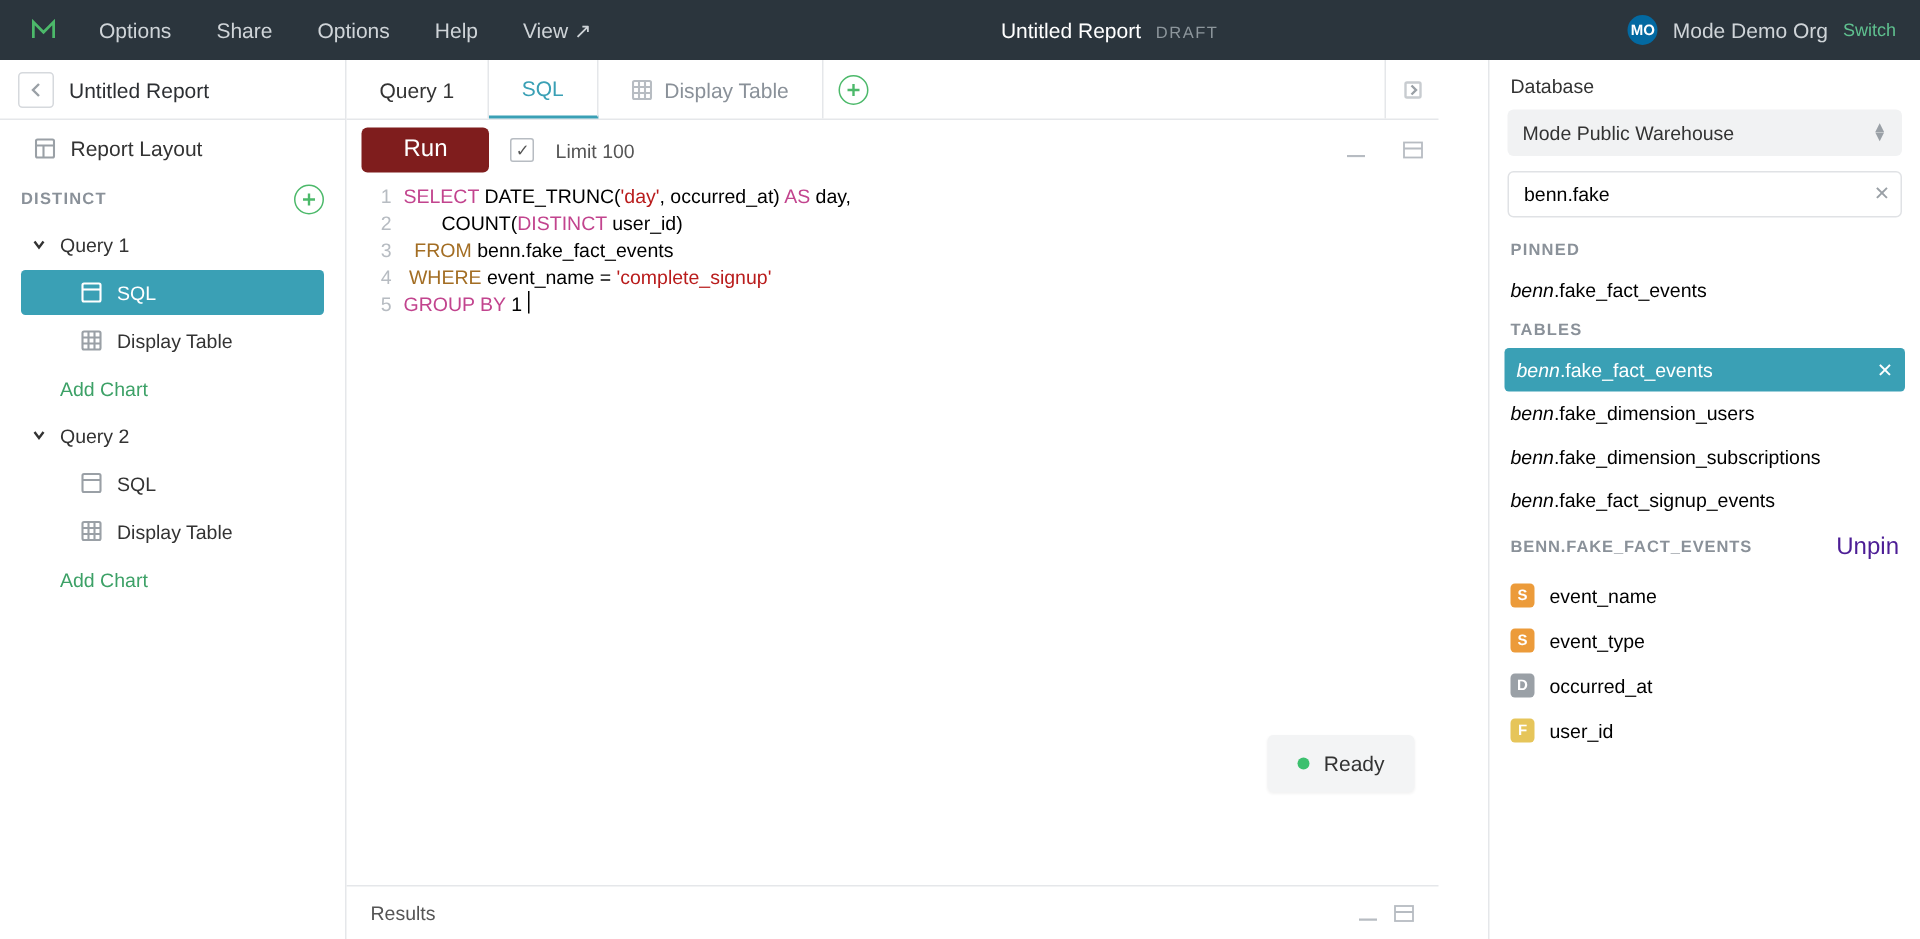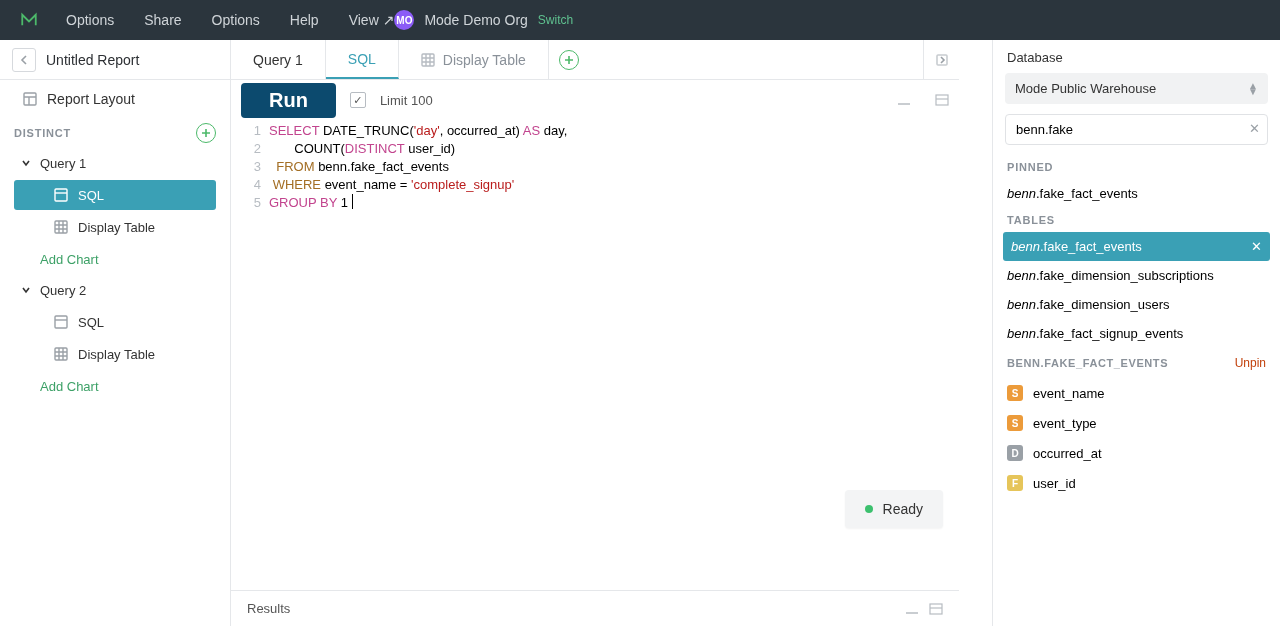--- a/index.html
+++ b/index.html
@@ -8,21 +8,21 @@
 
 .topbar { height:40px; background:#2b353d; display:flex; align-items:center; color:#cfd4d8; font-size:14px; }
 .logo { width:58px; display:flex; align-items:center; justify-content:center; }
 .logo svg { width:18px; height:18px; }
 .topmenu { display:flex; gap:30px; padding-left:8px; }
 .topmenu span { cursor:pointer; }
 .topcenter { flex:1; text-align:center; }
 .topcenter .title { color:#fff; font-weight:500; }
 .topcenter .draft { color:#8d969c; font-size:11px; letter-spacing:1px; margin-left:6px; }
 .topright { display:flex; align-items:center; gap:10px; padding-right:16px; }
-.orgbadge { width:20px; height:20px; border-radius:50%; background:#8b5cf6; color:#fff; font-size:10px; display:flex; align-items:center; justify-content:center; font-weight:600; }
+.orgbadge { width:20px; height:20px; border-radius:50%; background:#0369a1; color:#fff; font-size:10px; display:flex; align-items:center; justify-content:center; font-weight:600; }
 .switch { color:#5fc08f; font-size:12px; }
 
 
 .body { display:flex; height:586px; }
 .sidebar { width:231px; border-right:1px solid #e5e7ea; display:flex; flex-direction:column; }
 .side-title { height:40px; border-bottom:1px solid #e5e7ea; display:flex; align-items:center; padding:0 12px; gap:10px; }
 .backbtn { width:24px; height:24px; border:1px solid #d6d9dd; border-radius:3px; display:flex; align-items:center; justify-content:center; color:#9aa0a6; cursor:pointer; }
 .side-title .txt { font-weight:500; font-size:14px; color:#2c2f33; }
 .side-row { height:38px; display:flex; align-items:center; padding:0 14px; gap:10px; font-size:14px; color:#333; cursor:pointer; }
 .side-row.indent { padding-left:23px; }
@@ -42,21 +42,21 @@
 .tabs { height:40px; border-bottom:1px solid #e5e7ea; display:flex; align-items:stretch; }
 .tab { padding:0 22px; display:flex; align-items:center; gap:8px; font-size:14px; color:#333; border-right:1px solid #e5e7ea; cursor:pointer; }
 .tab.active { color:#3aa0b5; border-bottom:2px solid #3aa0b5; font-weight:500; }
 .tab.muted { color:#8a9199; }
 .tab svg { color:#b7bcc2; }
 .tab-add { width:40px; display:flex; align-items:center; justify-content:center; }
 .tabs-spacer{flex:1;}
 .collapse-toggle { width:36px; border-left:1px solid #e5e7ea; display:flex; align-items:center; justify-content:center; color:#9aa0a6; cursor:pointer;}
 
 .runrow { height:40px; display:flex; align-items:center; padding:0 10px; gap:14px; }
-.runbtn { background:#0c4a6e; color:#fff; border:none; border-radius:4px; padding:6px 28px; font-size:20px; font-weight:700; cursor:pointer; }
+.runbtn { background:#7f1d1d; color:#fff; border:none; border-radius:4px; padding:6px 28px; font-size:16px; font-weight:400; cursor:pointer; }
 .chk { width:16px; height:16px; border:1px solid #b7bcc2; border-radius:2px; display:flex; align-items:center; justify-content:center; color:#555; font-size:11px; }
 .limit { font-size:13px; color:#555; }
 .runrow-spacer{flex:1;}
 .run-icn{color:#b7bcc2; margin-left:10px; cursor:pointer;}
 
 .editor { flex:1; display:flex; position:relative; font-family:Menlo,Monaco,Consolas,monospace; font-size:13px; line-height:18px; }
 .gutter { width:38px; text-align:right; color:#b7bcc2; padding-top:2px; padding-right:8px; }
 .code { flex:1; padding-top:2px; }
 .code .ln { height:18px; white-space:pre; }
 .kw-pink { color:#c2448e; }
@@ -78,21 +78,21 @@
 .rp-search { margin:0 12px 10px; position:relative;text-decoration:underline; }
 .rp-search input { width:100%; border:1px solid #e0e2e5; border-radius:4px; padding:7px 26px 7px 10px; font-size:13px; }
 .rp-search .x { position:absolute; right:8px; top:7px; color:#9aa0a6; cursor:pointer; }
 .rp-label { padding:6px 14px; font-size:11px; letter-spacing:.8px; color:#8a9199; font-weight:600; }
 .rp-item { padding:7px 14px; display:flex; align-items:center; justify-content:space-between; cursor:pointer; }
 .rp-item.sel { background:#3aa0b5; color:#fff; border-radius:3px; margin:0 10px; padding:7px 8px; }
 .rp-item .schema { font-style:italic; }
 .rp-columns { padding:4px 0 10px; }
 .rp-colhead { display:flex; justify-content:space-between; align-items:center; padding:8px 14px 4px; }
 .rp-colhead .name { font-size:11px; letter-spacing:.6px; color:#8a9199; font-weight:600; }
-.rp-colhead .unpin { color:#c2410c; font-size:12px; cursor:pointer; }
+.rp-colhead .unpin { color:#4c1d95; font-size:16px; cursor:pointer; }
 .rp-col { padding:7px 14px; display:flex; align-items:center; gap:10px; }
 .type-badge { width:16px; height:16px; border-radius:3px; font-size:10px; display:flex; align-items:center; justify-content:center; font-weight:700; color:#fff; }
 .tb-s { background:#ec9b3a; }
 .tb-d { background:#9aa0a6; }
 .tb-f { background:#e6c55a; }
 
 svg { display:block; }
 .sq-icon{width:14px;height:14px;fill:none;stroke:currentColor;stroke-width:1.4;}
 .chev{width:12px;height:12px;fill:none;stroke:currentColor;stroke-width:1.6;}
 </style>
@@ -104,20 +104,24 @@
     <svg viewBox="0 0 24 24">
         <path d="M3 19 L3 5 L12 14 L21 5 L21 19" fill="none" stroke="#4cb96a" stroke-width="2.4"></path>
       </svg>
   </div>
   <div class="topmenu">
     <span>Options</span>
     <span>Share</span>
     <span>Options</span>
     <span>Help</span>
     <span>View  ↗</span>
+  </div>
+  <div class="topcenter">
+    <span class="title">Untitled Report</span>
+    <span class="draft">DRAFT</span>
   </div>
   <div class="topright">
     <span class="orgbadge">MO</span>
     <span>Mode Demo Org</span>
     <span class="switch">Switch</span>
   </div>
 </div>
 
 <div class="body">
 
@@ -303,24 +307,24 @@
         </div>
       </div>
 
     <div class="rp-label">TABLES</div>
     <div id="tables-list">
         <div class="rp-item sel">
           <span><span class="schema">benn</span>.fake_fact_events</span>
           <span>✕</span>
         </div>
         <div class="rp-item">
+          <span><span class="schema">benn</span>.fake_dimension_users</span>
+        </div>
+        <div class="rp-item">
           <span><span class="schema">benn</span>.fake_dimension_subscriptions</span>
-        </div>
-        <div class="rp-item">
-          <span><span class="schema">benn</span>.fake_dimension_users</span>
         </div>
         <div class="rp-item">
           <span><span class="schema">benn</span>.fake_fact_signup_events</span>
         </div>
       </div>
 
     <div class="rp-colhead">
       <span class="name">BENN.FAKE_FACT_EVENTS</span>
       <span class="unpin">Unpin</span>
     </div>

